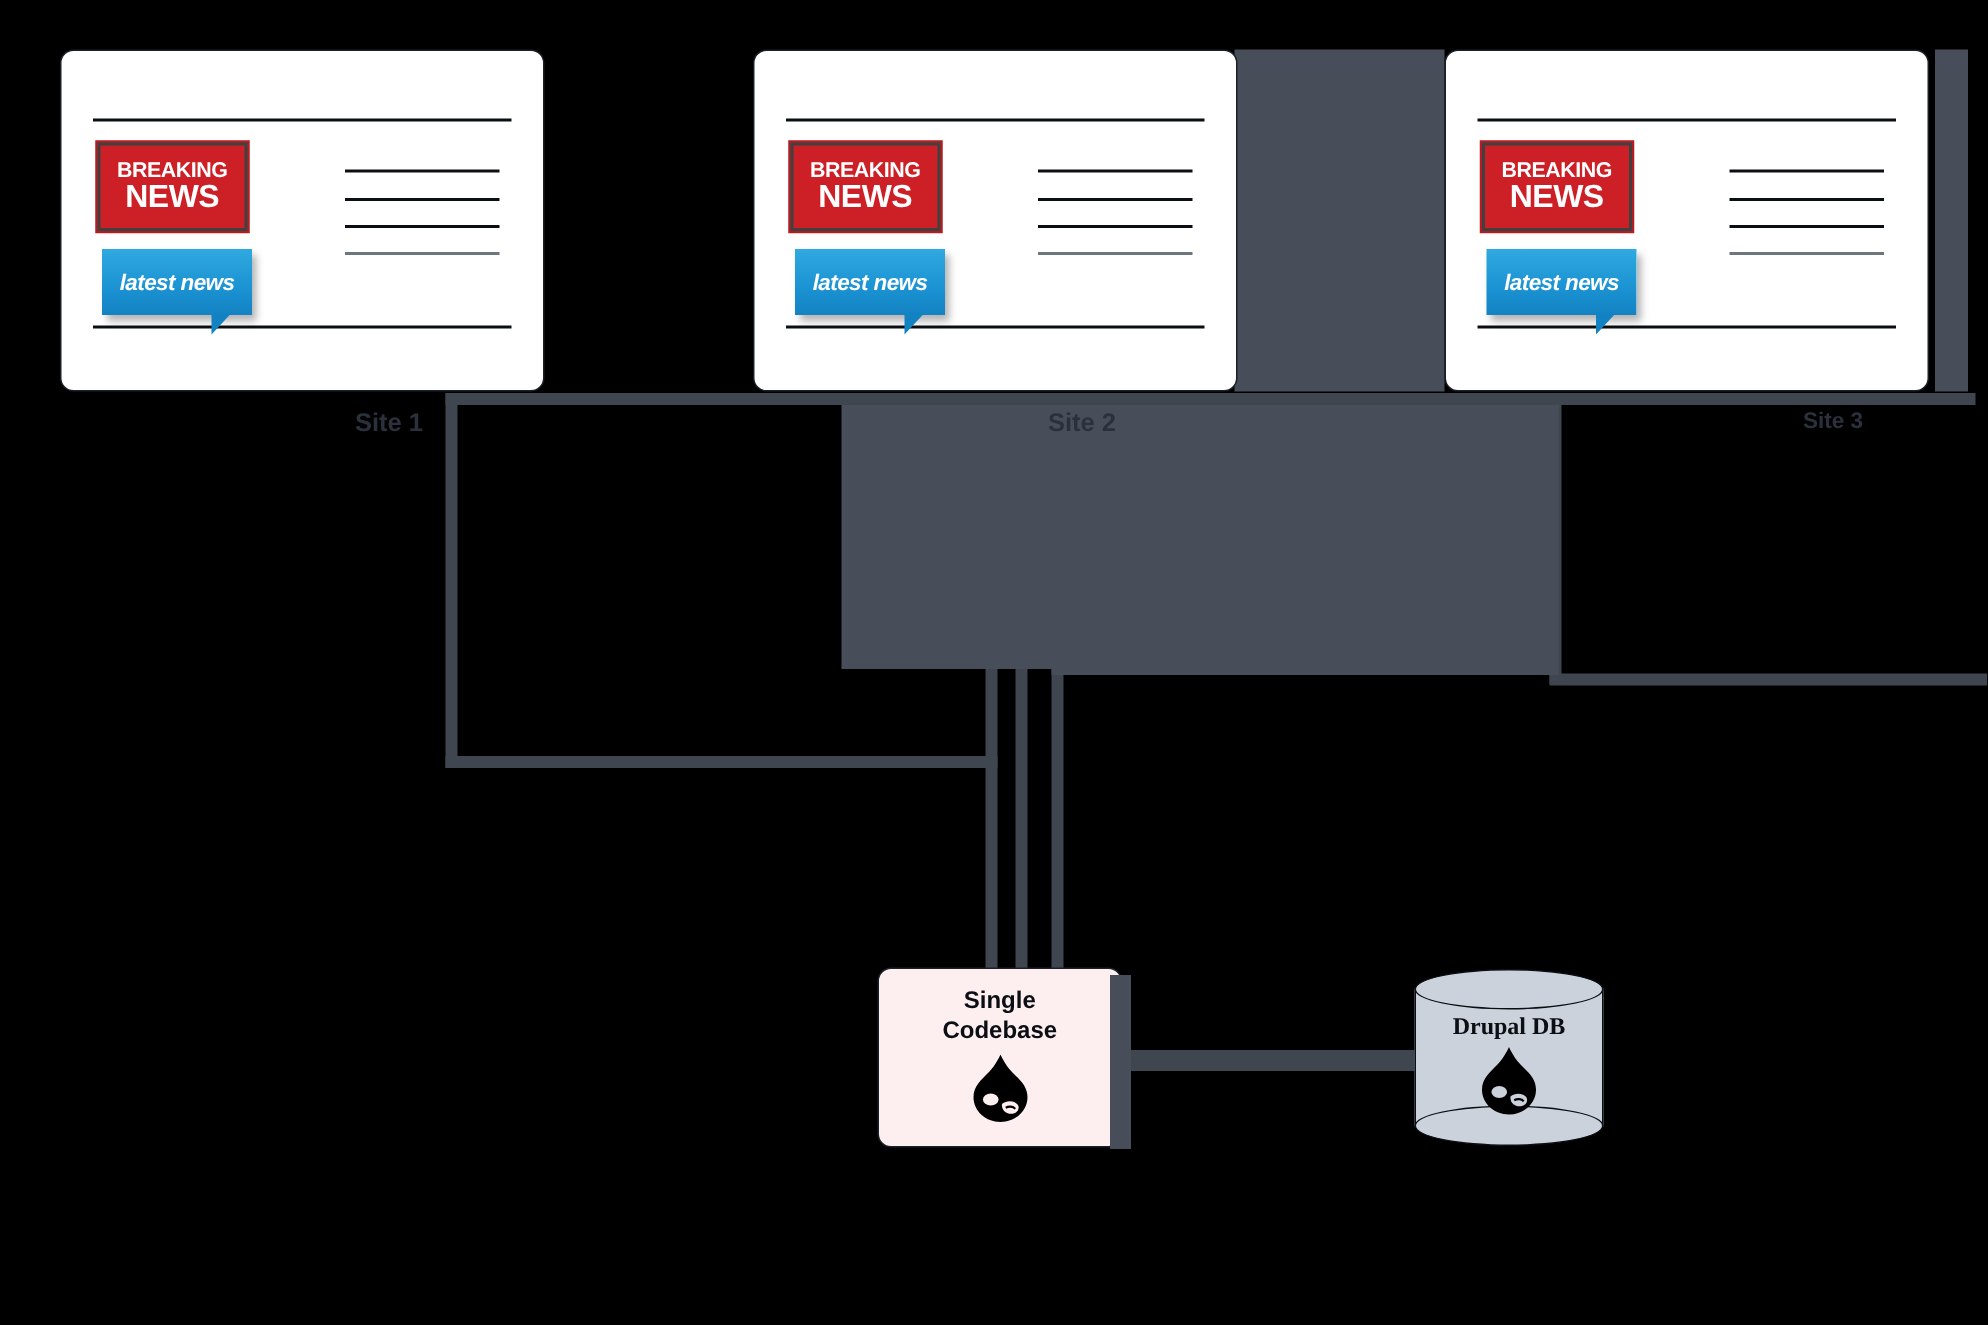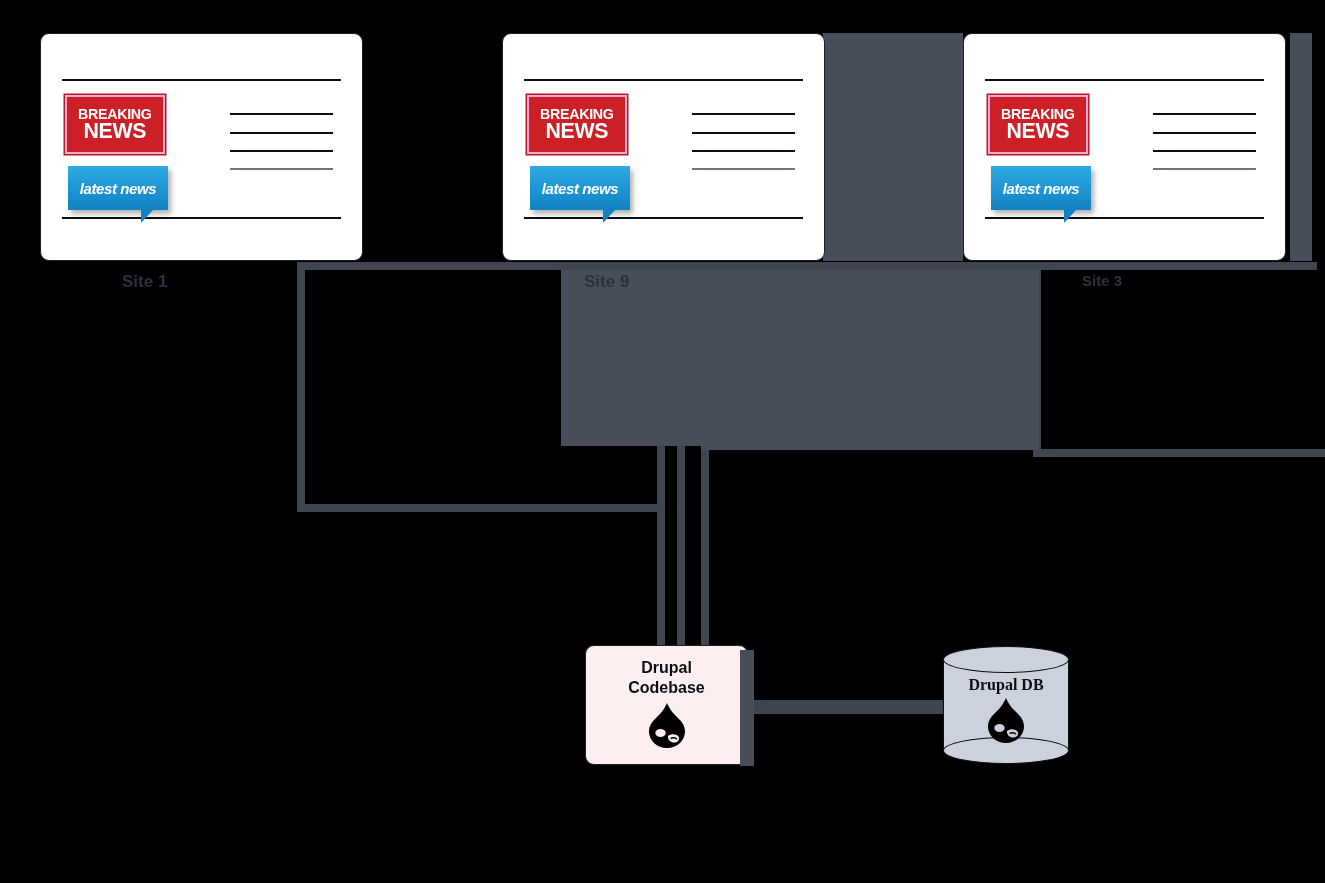--- a/index.html
+++ b/index.html
@@ -50,21 +50,21 @@
   .rule.top  { left: 6.5%; right: 6.5%; top: 20%; }
   .rule.bot  { left: 6.5%; right: 6.5%; top: 81%; }
 
   .breaking-badge {
     position: absolute;
     left: 7.5%;
     top: 27%;
     width: 31%;
     height: 26%;
     background: #cc2026;
-    border: 2px solid #f9a8d4;
+    border: 2px solid #404040;
     box-shadow: 0 0 0 1.5px #b31c21;
     box-sizing: border-box;
     color: #ffffff;
     display: flex;
     flex-direction: column;
     align-items: center;
     justify-content: center;
     line-height: 0.94;
     font-weight: bold;
     font-family: "Liberation Sans", sans-serif;
@@ -110,21 +110,21 @@
     background: #0b0e13;
     margin-bottom: 16%;
   }
   .headline-lines .hl.faded { background: #6e757d; margin-bottom: 0; }
 
   
   .node-label {
     position: absolute;
     color: #2b313c;
     font-weight: bold;
-    text-align: left;
+    text-align: right;
     white-space: pre-line;
     line-height: 1.22;
   }
 
   
   .codebase-box {
     position: absolute;
     background: #fdeef0;
     border: 1.5px solid #1b2028;
     border-radius: 9px;
@@ -249,21 +249,21 @@
         <span class="tail"></span>
       </div>
       <div class="headline-lines">
         <div class="hl"></div>
         <div class="hl"></div>
         <div class="hl"></div>
         <div class="hl faded"></div>
       </div>
     </div>
   </div>
-  <div class="node-label" style="left:584px; top:272px; width:160px; font-size:17px;">Site 9</div>
+  <div class="node-label" style="left:584px; top:272px; width:160px; font-size:17px;">Site 2</div>
 
   <div class="site-card" style="left:963px; top:33px; width:323px; height:228px;">
     <div class="card-inner">
       <div class="rule top"></div>
       <div class="rule bot"></div>
       <div class="breaking-badge" style="font-size:15px;">
         <span class="l1">BREAKING</span>
         <span class="l2">NEWS</span>
       </div>
       <div class="latest-bubble" style="font-size:15px;">
@@ -276,21 +276,21 @@
         <div class="hl"></div>
         <div class="hl faded"></div>
       </div>
     </div>
   </div>
   <div class="node-label" style="left:1082px; top:272px; width:160px; font-size:15px;">Site 3</div>
 
   <div class="occluder" style="left:1290px; top:33px; width:22px; height:228px;"></div>
 
   <div class="codebase-box" style="left:585px; top:645px; width:163px; height:120px;">
-    <div class="cb-title">Drupal
+    <div class="cb-title">Single
 Codebase</div>
     <svg class="droplet" width="40" height="46" viewBox="0 0 40 46" style="margin-top:6px;">
       <path d="M20 0 C20 0 17 7 12.5 11.5 C7 17 2 21 2 28.5 C2 37.5 10 45 20 45 C30 45 38 37.5 38 28.5 C38 21 33 17 27.5 11.5 C23 7 20 0 20 0 Z" fill="#000000"></path>
       <ellipse cx="13.5" cy="30" rx="5.2" ry="4" fill="#fdeef0"></ellipse>
       <path d="M21 33 C24 30.5 29 30.5 31.5 33.5 C33 35.5 31.5 39 28 39.5 C24 40 20.5 37 21 33 Z" fill="#fdeef0"></path>
       <path d="M23.5 35.5 C25.5 34.3 28.5 34.5 29.8 36.2" stroke="#000000" stroke-width="1.4" fill="none"></path>
     </svg>
   </div>
 
   <div class="occluder" style="left:740px; top:650px; width:14px; height:116px;"></div>

